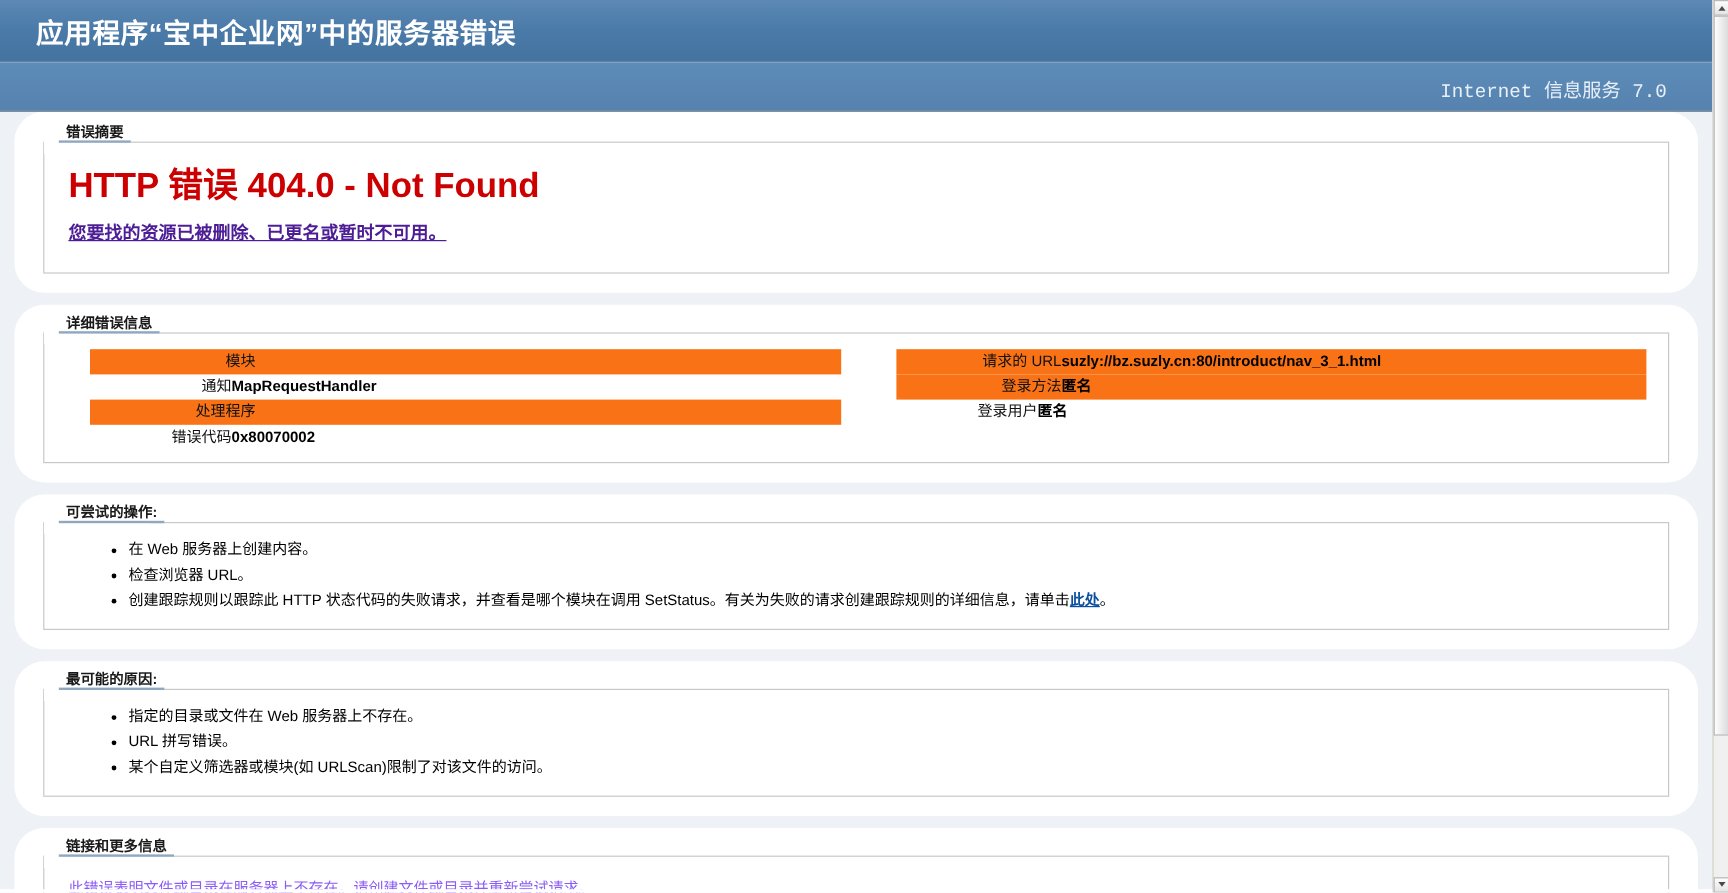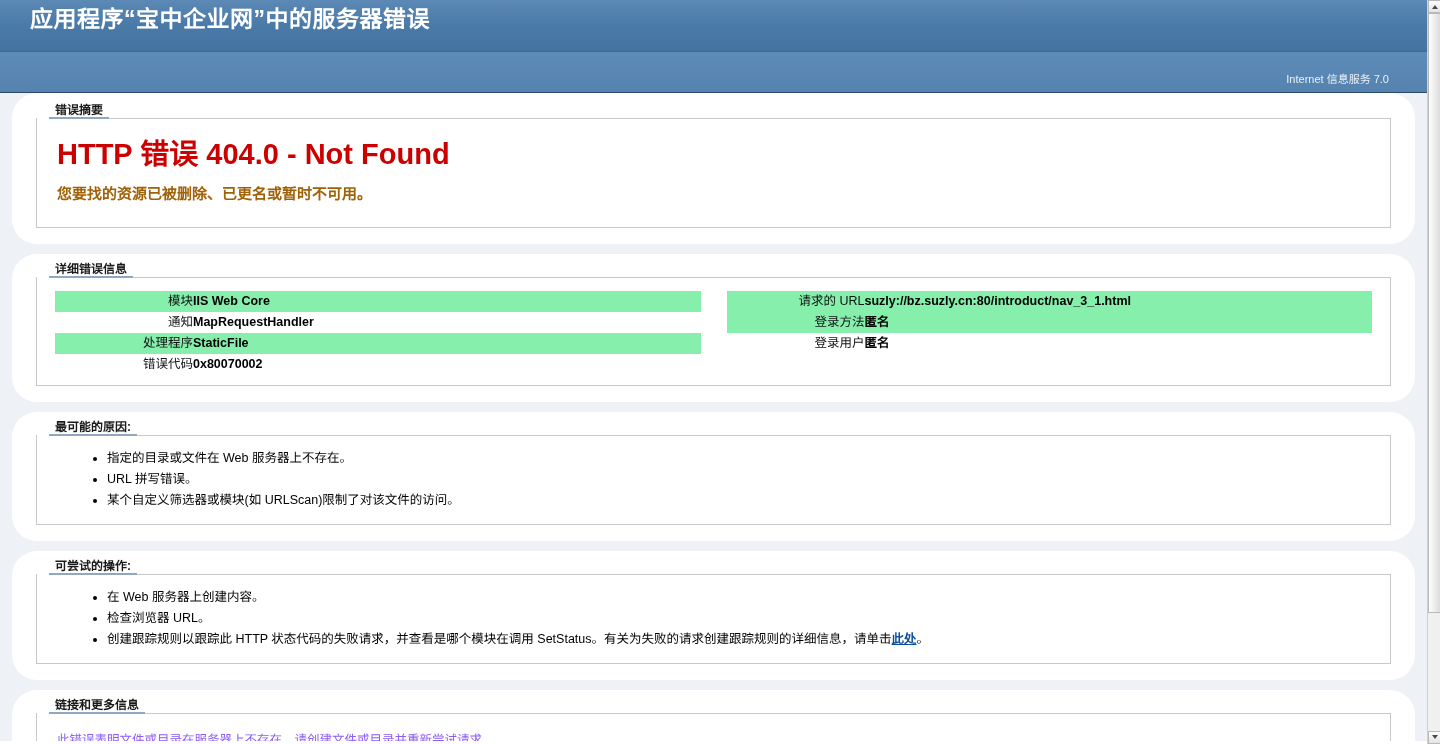--- a/index.html
+++ b/index.html
@@ -21,21 +21,21 @@
     position: relative;
     width: 1427px;
     margin: 0;
     border-bottom: 1px solid #2a4a6b;
   }
   .header-title-bar {
     height: 52px;
     background: linear-gradient(to bottom, #5c89b5 0%, #4a7aa8 50%, #44739f 100%);
     border-bottom: 1px solid #3c6a97;
     display: flex;
-    align-items: flex-start;
+    align-items: center;
     padding-left: 30px;
     box-sizing: border-box;
   }
   .header-title {
     color: #ffffff;
     font-size: 23px;
     font-weight: bold;
     letter-spacing: 0.5px;
     white-space: nowrap;
   }
@@ -43,21 +43,22 @@
     height: 40px;
     background: linear-gradient(to bottom, #5e8cb8 0%, #5582ae 100%);
     display: flex;
     align-items: flex-end;
     justify-content: flex-end;
     padding: 0 38px 6px 0;
     box-sizing: border-box;
   }
   .header-sub-text {
     color: #e8f0f8;
-    font-size: 11px;
+    font-size: 16px;
+    font-family: Liberation Mono, monospace;
   }
   
   .content {
     padding: 0;
     background: #eef2f6;
     width: 1427px;
     box-sizing: border-box;
   }
   .panel {
     background: #ffffff;
@@ -93,39 +94,40 @@
   }
   
   .err-title {
     color: #cc0000;
     font-size: 29px;
     font-weight: bold;
     margin: 6px 0 10px 2px;
     font-family: "Liberation Sans", sans-serif;
   }
   .err-sub {
-    color: #a16207;
+    color: #4c1d95;
     font-size: 15px;
     font-weight: bold;
     margin: 0 0 14px 2px;
+    text-decoration: underline;
   }
   
   .detail-cols {
     display: flex;
     gap: 26px;
     margin-top: 8px;
   }
   .detail-col { flex: 1 1 0; }
   .drow {
     display: flex;
     font-size: 12.5px;
     line-height: 19px;
     padding: 1px 0;
   }
-  .drow.alt { background: #86efac; }
+  .drow.alt { background: #f97316; margin-left: 20px; }
   .dlabel {
     flex: 0 0 auto;
     text-align: right;
     width: 138px;
     color: #111;
     padding-right: 0;
     white-space: nowrap;
   }
   .dvalue {
     flex: 1 1 auto;
@@ -223,29 +225,27 @@
     </div>
 
     <div class="panel">
       <fieldset class="fieldset">
         <legend class="legend legend-underline">详细错误信息</legend>
         <div class="fs-body">
           <div class="detail-cols">
             <div class="detail-col">
               <div class="drow alt">
                 <span class="dlabel">模块</span>
-                <span class="dvalue">IIS Web Core</span>
               </div>
               <div class="drow">
                 <span class="dlabel">通知</span>
                 <span class="dvalue">MapRequestHandler</span>
               </div>
               <div class="drow alt">
                 <span class="dlabel">处理程序</span>
-                <span class="dvalue">StaticFile</span>
               </div>
               <div class="drow">
                 <span class="dlabel">错误代码</span>
                 <span class="dvalue">0x80070002</span>
               </div>
             </div>
             <div class="detail-col">
               <div class="drow alt">
                 <span class="dlabel">请求的 URL</span>
                 <span class="dvalue">suzly://bz.suzly.cn:80/introduct/nav_3_1.html</span>
@@ -259,46 +259,46 @@
                 <span class="dvalue">匿名</span>
               </div>
             </div>
           </div>
         </div>
       </fieldset>
     </div>
 
     <div class="panel">
       <fieldset class="fieldset">
+        <legend class="legend legend-underline">可尝试的操作:</legend>
+        <div class="fs-body">
+          <ul class="bullets">
+            <li>在 Web 服务器上创建内容。</li>
+            <li>检查浏览器 URL。</li>
+            <li><span>创建跟踪规则以跟踪此 HTTP 状态代码的失败请求，并查看是哪个模块在调用 SetStatus。有关为失败的请求创建跟踪规则的详细信息，请单击</span><a class="inline-link" href="#">此处</a><span>。</span></li>
+          </ul>
+        </div>
+      </fieldset>
+    </div>
+
+    <div class="panel">
+      <fieldset class="fieldset">
         <legend class="legend legend-underline">最可能的原因:</legend>
         <div class="fs-body">
           <ul class="bullets">
             <li>指定的目录或文件在 Web 服务器上不存在。</li>
             <li>URL 拼写错误。</li>
             <li>某个自定义筛选器或模块(如 URLScan)限制了对该文件的访问。</li>
           </ul>
         </div>
       </fieldset>
     </div>
 
     <div class="panel">
       <fieldset class="fieldset">
-        <legend class="legend legend-underline">可尝试的操作:</legend>
-        <div class="fs-body">
-          <ul class="bullets">
-            <li>在 Web 服务器上创建内容。</li>
-            <li>检查浏览器 URL。</li>
-            <li><span>创建跟踪规则以跟踪此 HTTP 状态代码的失败请求，并查看是哪个模块在调用 SetStatus。有关为失败的请求创建跟踪规则的详细信息，请单击</span><a class="inline-link" href="#">此处</a><span>。</span></li>
-          </ul>
-        </div>
-      </fieldset>
-    </div>
-
-    <div class="panel">
-      <fieldset class="fieldset">
         <legend class="legend legend-underline">链接和更多信息</legend>
         <div class="fs-body">
           <div class="para">此错误表明文件或目录在服务器上不存在。请创建文件或目录并重新尝试请求。</div>
 
         </div>
       </fieldset>
     </div>
 
   </div>
 

